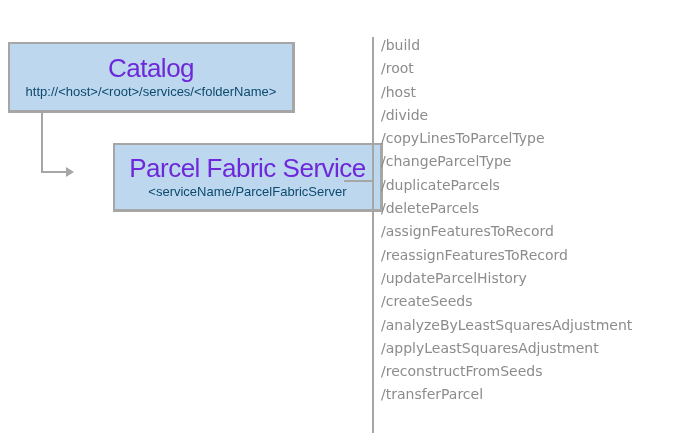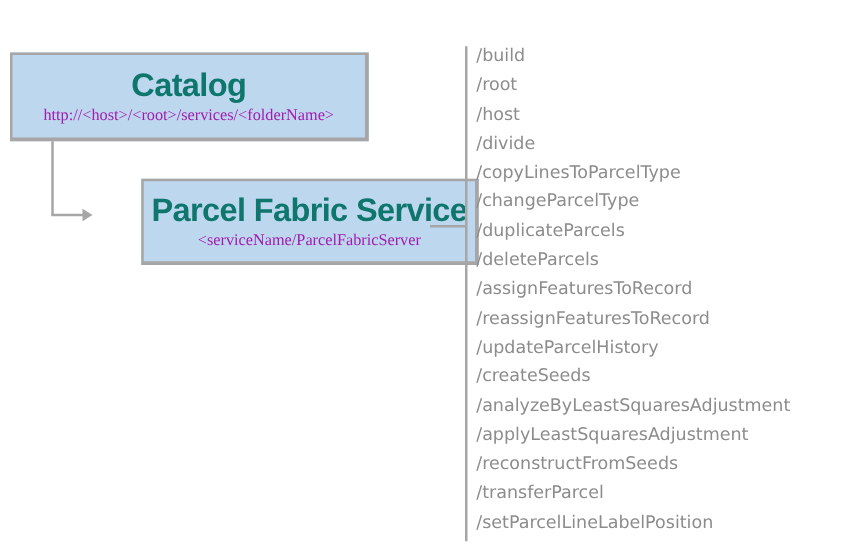--- a/index.html
+++ b/index.html
@@ -32,31 +32,29 @@
     left: 8px; top: 42px;
     width: 287px; height: 71px;
   }
   .node-service {
     left: 75px; top: 143px;
     width: 270px; height: 69px; margin-left: 38px;
   }
   .node-title {
     font-size: 26px;
     line-height: 30px;
-    color: #0f766e;
+    color: #6d28d9;
     letter-spacing: -0.5px;
     white-space: nowrap;
-    font-weight: bold;
   }
   .node-subtitle {
     font-size: 13px;
     line-height: 18px;
-    color: #a21caf;
+    color: #0c4a6e;
     white-space: nowrap;
-    font-family: Liberation Serif, serif;
   }
   .conn {
     position: absolute;
     background: var(--connector, #a6a6a6);
   }
   .conn-catalog-v { left: 41px; top: 113px; width: 2px; height: 59px; }
   .conn-catalog-h { left: 41px; top: 171px; width: 26px; height: 2px; }
   .arrowhead {
     position: absolute;
     left: 66px; top: 167px;
@@ -116,16 +114,15 @@
       <li>/duplicateParcels</li>
       <li>/deleteParcels</li>
       <li>/assignFeaturesToRecord</li>
       <li>/reassignFeaturesToRecord</li>
       <li>/updateParcelHistory</li>
       <li>/createSeeds</li>
       <li>/analyzeByLeastSquaresAdjustment</li>
       <li>/applyLeastSquaresAdjustment</li>
       <li>/reconstructFromSeeds</li>
       <li>/transferParcel</li>
-      <li>/setParcelLineLabelPosition</li>
     </ul>
 
 </div>
 
 </body></html>

